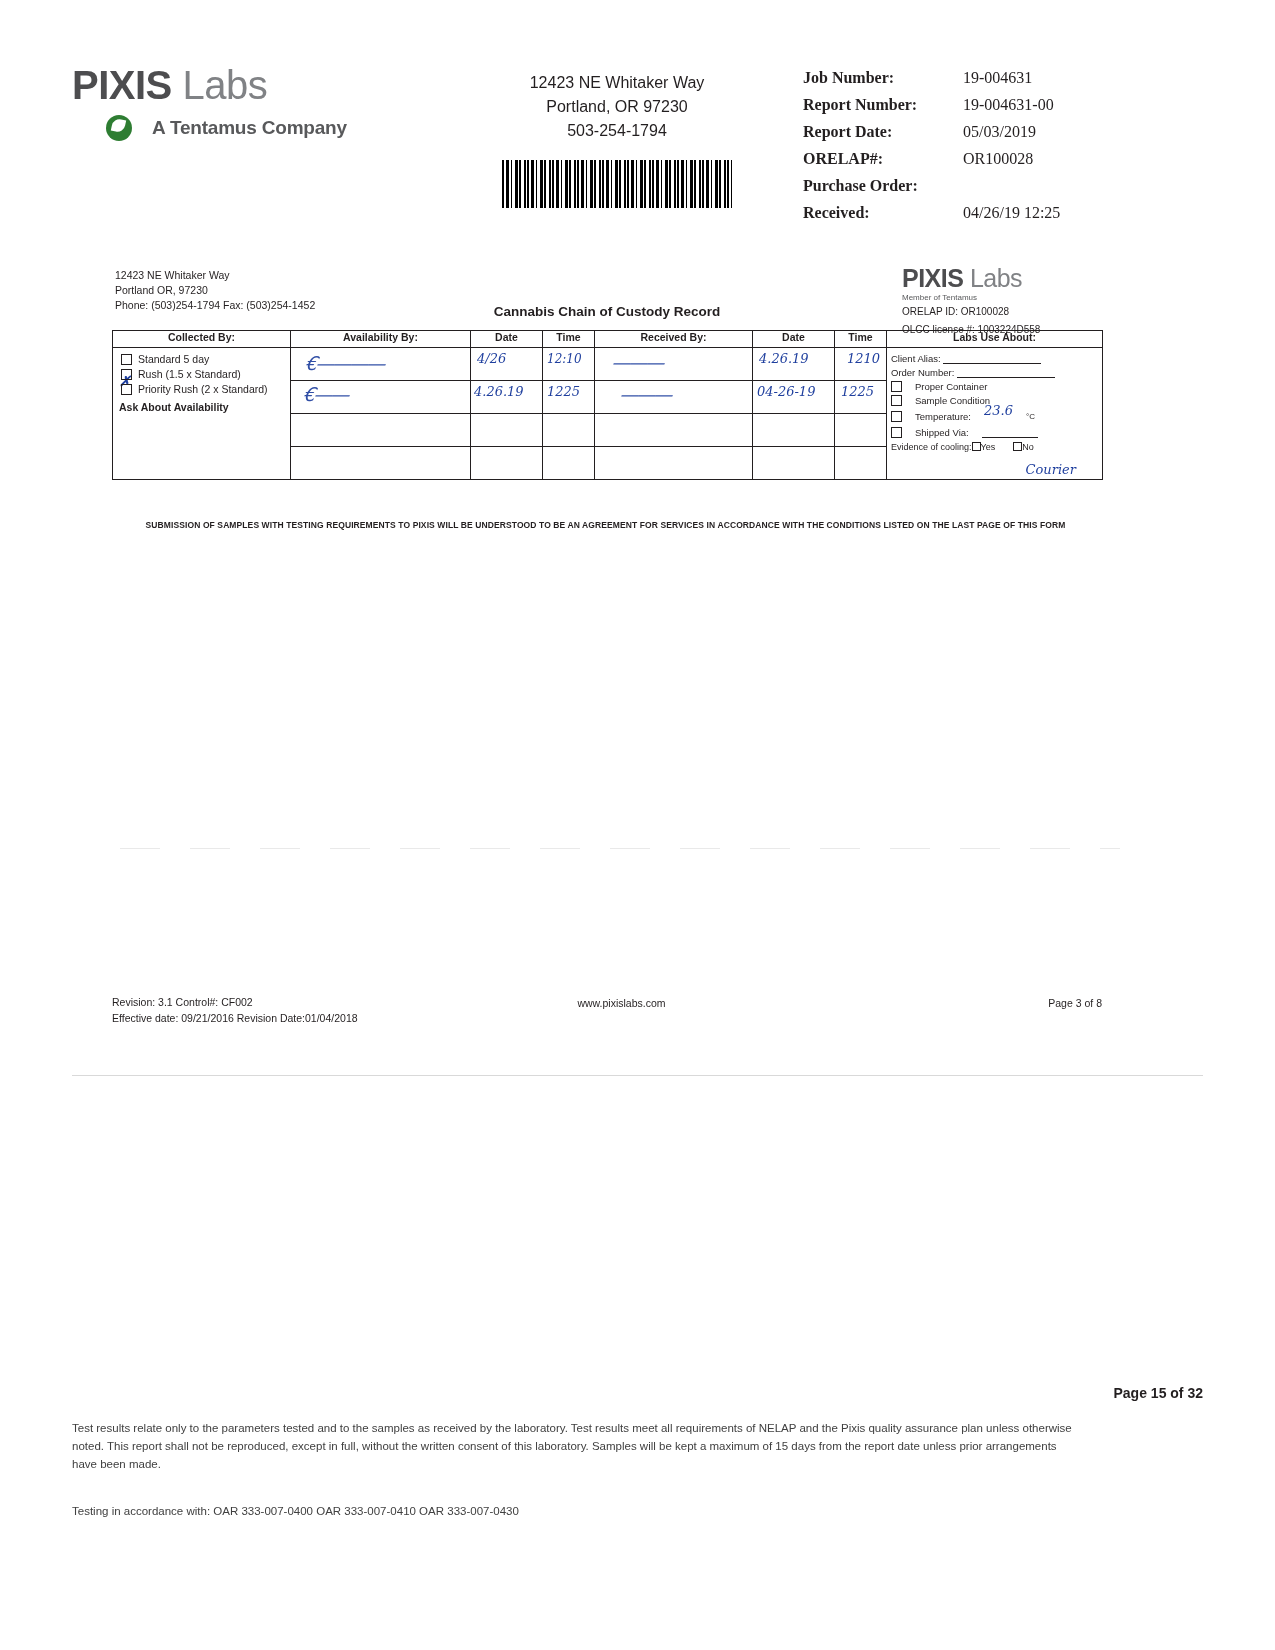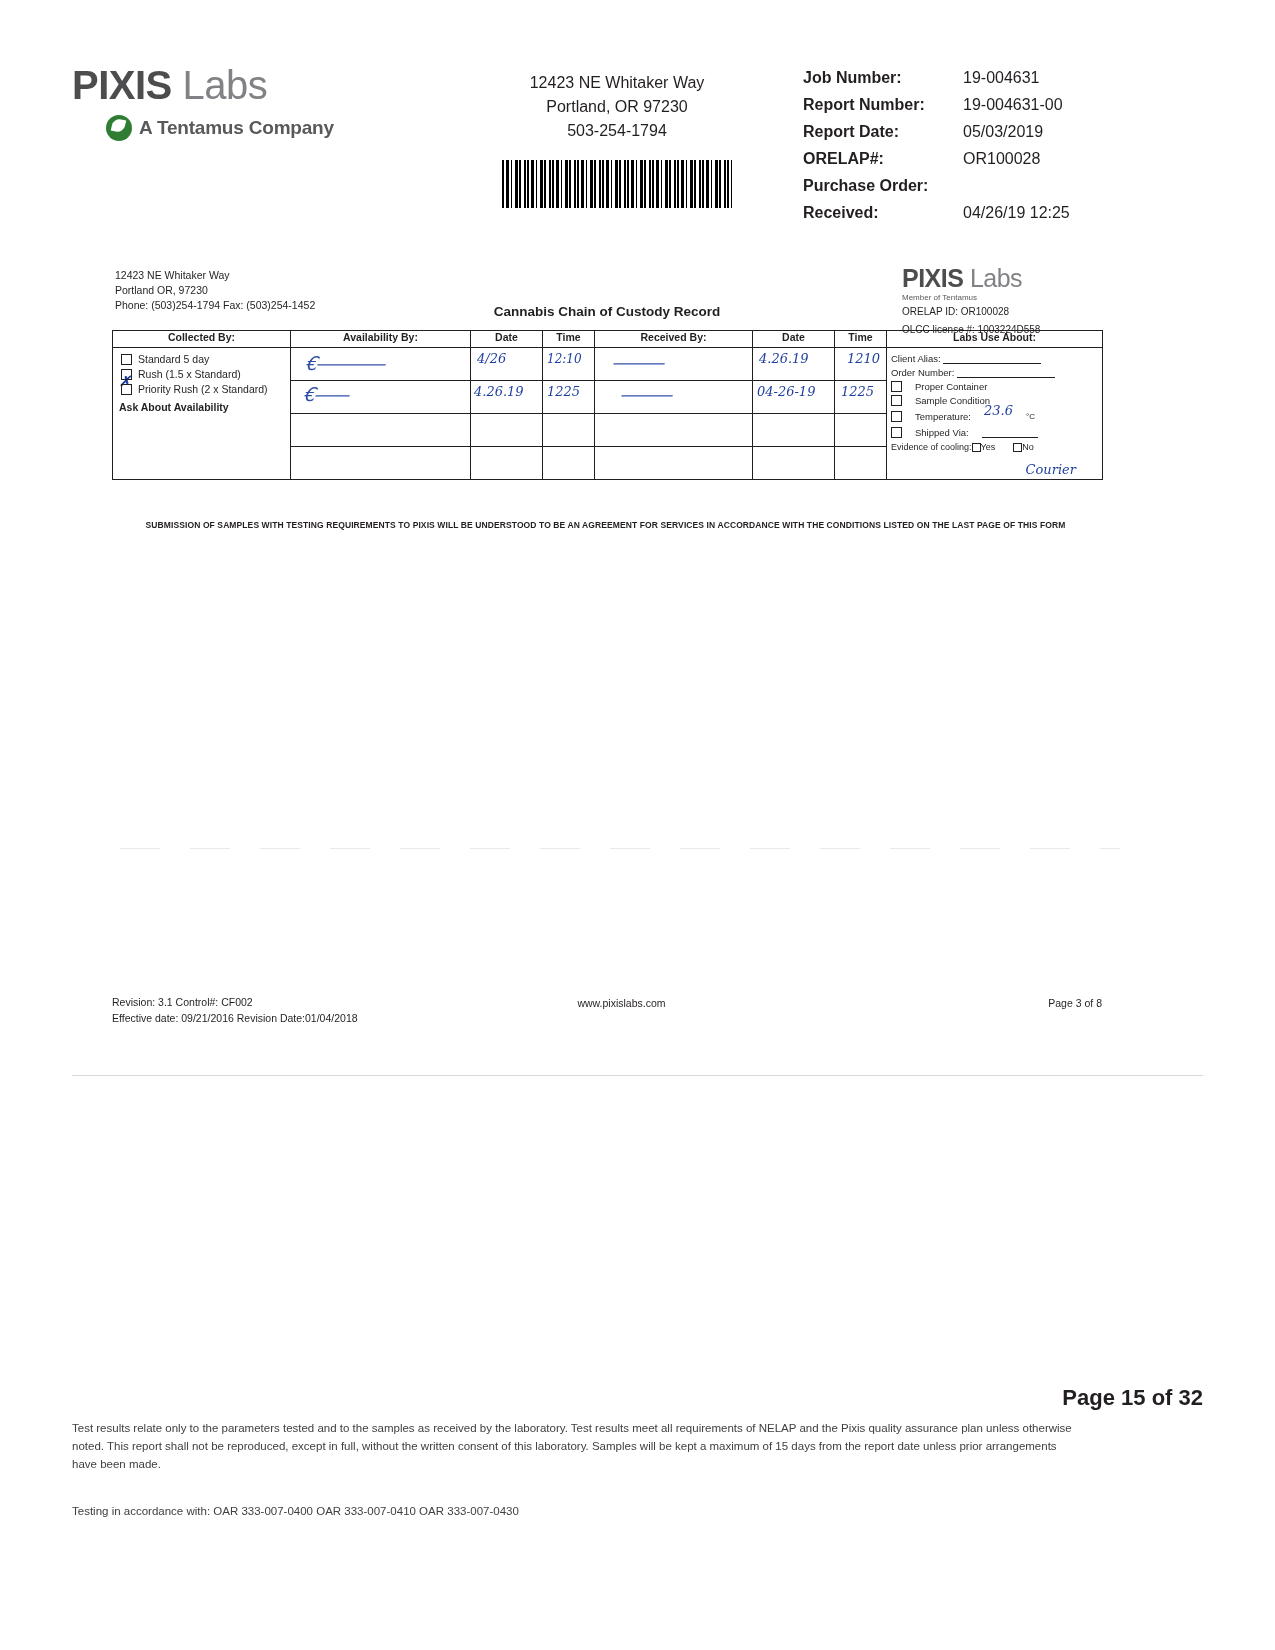--- a/index.html
+++ b/index.html
@@ -46,21 +46,21 @@
     color: #4d4d4f;
   }
   .logo-line1 .labs {
     font-weight: normal;
     color: #808285;
   }
   .logo-line2 {
     margin-top: 10px;
     display: flex;
     align-items: center;
-    gap: 7px;
+    gap: 20px;
     padding-left: 34px;
   }
   .leaf {
     width: 26px;
     height: 26px;
     border-radius: 50%;
     background: #2e7d32;
     position: relative;
     flex: none;
   }
@@ -106,20 +106,21 @@
         #000 17px 19px, #fff 19px 22px, #000 22px 24px, #fff 24px 25px
       );
   }
 
   .meta {
     position: absolute;
     right: 0;
     top: 14px;
     width: 400px;
     font-size: 16px;
+    font-family: Liberation Serif, serif;
   }
   .meta-row {
     display: flex;
     margin-bottom: 9px;
   }
   .meta-label {
     width: 160px;
     font-weight: bold;
   }
   .meta-val {
@@ -252,21 +253,20 @@
     font-size: 9.5px;
     margin-top: 3px;
     display: flex;
     align-items: center;
     gap: 13px;
   }
   .cool-row {
     font-size: 9px;
     margin-top: 4px;
     display: flex;
-    align-items: center;
   }
   .cool-row .box { width: 7px; height: 7px; }
 
   
   .ink {
     position: absolute;
     color: #1f3f9e;
     font-family: "DejaVu Serif", serif;
     font-style: italic;
     font-size: 13px;
@@ -340,21 +340,21 @@
     right: 72px;
     top: 1075px;
     border-top: 1px solid #d9d9d9;
   }
 
   
   .page-num {
     position: absolute;
     right: 72px;
     top: 1385px;
-    font-size: 22px;
+    font-size: 14px;
     font-weight: bold;
   }
   .disclaimer {
     position: absolute;
     left: 72px;
     top: 1420px;
     width: 1010px;
     font-size: 11.5px;
     line-height: 1.55;
     color: #404040;

